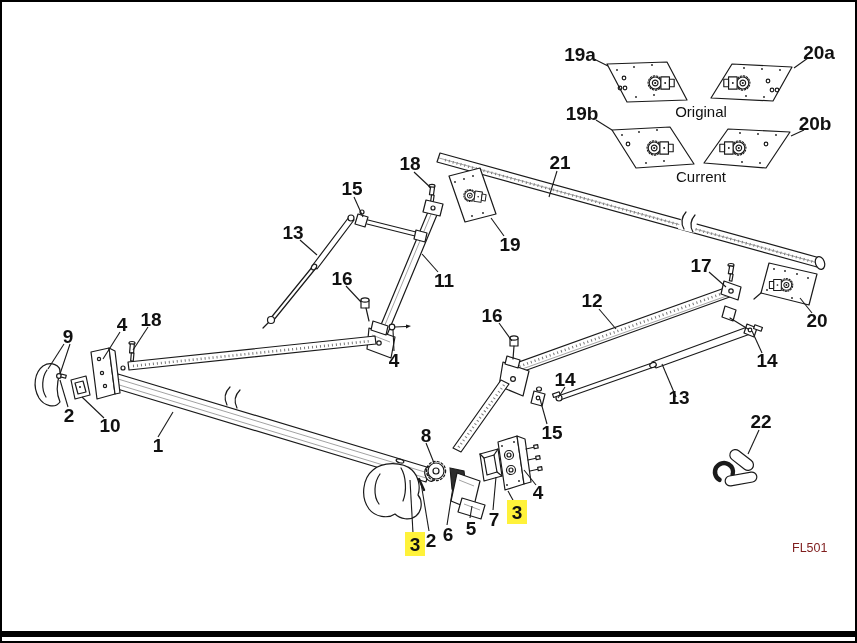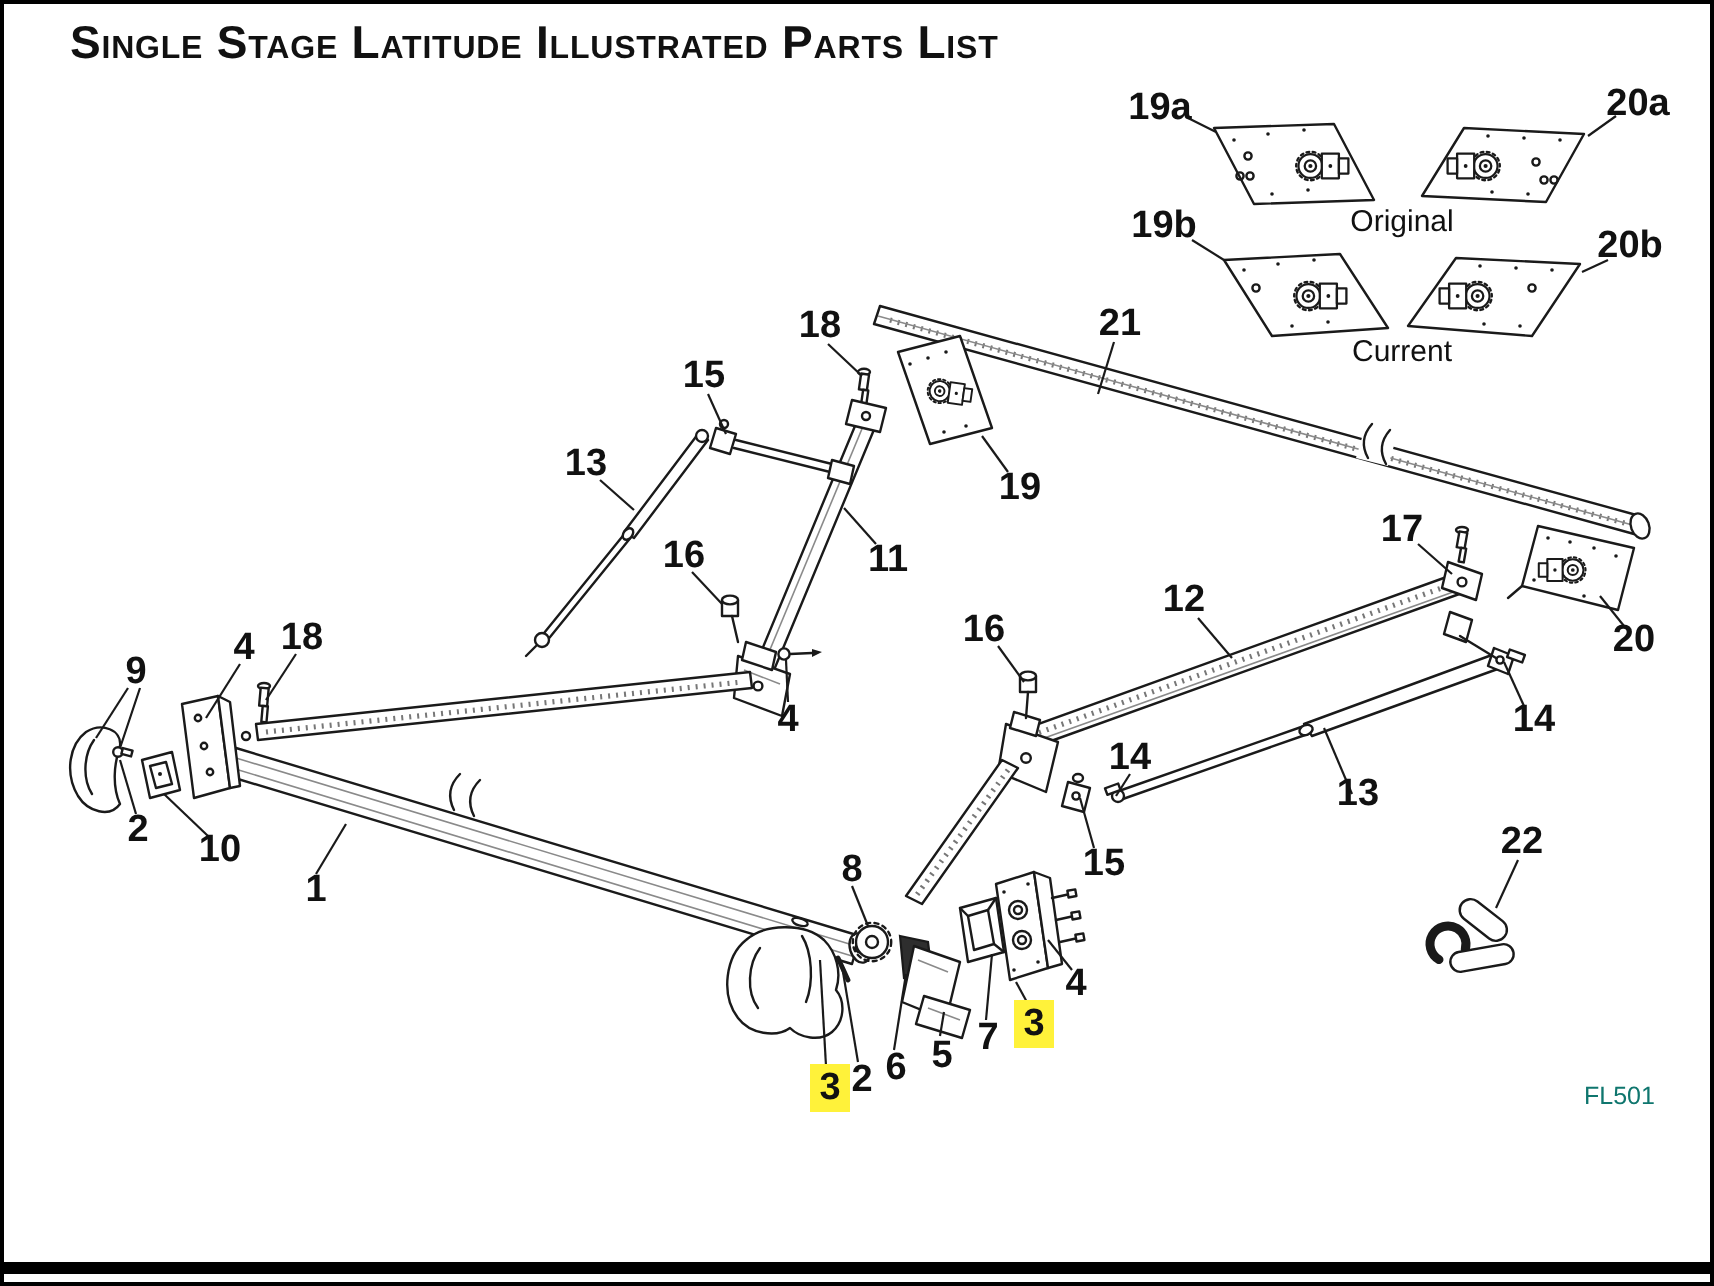--- a/index.html
+++ b/index.html
@@ -1,37 +1,36 @@
 <!DOCTYPE html>
 <html><head>
 <meta charset="utf-8">
 <style>
   html,body{margin:0;padding:0;background:#fff;}
   #page{position:relative;width:857px;height:643px;background:#fff;border:2px solid #000;box-sizing:border-box;overflow:hidden;font-family:"Liberation Sans",sans-serif;}
   #title{position:absolute;left:33px;top:6px;font-size:23px;font-weight:bold;font-variant:small-caps;letter-spacing:.4px;color:#111;white-space:nowrap;}
   #caption{position:absolute;left:0;top:596px;width:100%;text-align:center;font-size:23px;color:#111;}
-  #flcode{position:absolute;left:790px;top:539px;width:50px;font-size:12.5px;color:#0f766e;}
+  #flcode{position:absolute;left:790px;top:539px;width:50px;font-size:12.5px;color:#7f1d1d;}
   #bottombar{position:absolute;left:0;bottom:4px;width:100%;height:6px;background:#000;}
   svg{position:absolute;left:0;top:0;}
   .s{stroke:#1a1a1a;stroke-width:1.2;fill:none;stroke-linejoin:round;stroke-linecap:round;}
   .sw{stroke:#1a1a1a;stroke-width:1.2;fill:#fff;stroke-linejoin:round;stroke-linecap:round;}
   .dk{stroke:#1a1a1a;stroke-width:1.1;fill:#2e2e2e;}
   .dot{fill:#1a1a1a;stroke:none;}
   .wm{fill:#fff;stroke:none;}
   .thin{stroke:#8a8a8a;stroke-width:.8;fill:none;}
   .dash{stroke:#777;stroke-width:2.6;fill:none;stroke-dasharray:1 3;}
   .lead{stroke:#1a1a1a;stroke-width:1.1;fill:none;}
   text.part{font-family:"Liberation Sans",sans-serif;font-size:19px;font-weight:bold;fill:#111;text-anchor:middle;dominant-baseline:central;}
   text.cap{font-family:"Liberation Sans",sans-serif;font-size:15px;fill:#111;text-anchor:middle;dominant-baseline:central;}
 </style>
 </head>
 <body>
 
 <div id="page">
-  <div id="title">Single Stage Latitude Illustrated Parts List</div>
 
   <svg width="857" height="643" viewBox="0 0 857 643">
     <defs>
       <g id="gearbox">
         <circle class="s" cx="-4" cy="0" r="7.5" stroke-dasharray="1.5 1.8"></circle>
         <circle class="sw" cx="-4" cy="0" r="6.3"></circle>
         <circle class="s" cx="-4" cy="0" r="3"></circle>
         <circle class="dot" cx="-4" cy="0" r="1.1"></circle>
         <rect class="sw" x="2" y="-6.5" width="9" height="13"></rect>
         <rect class="sw" x="11" y="-4" width="5" height="8"></rect>

